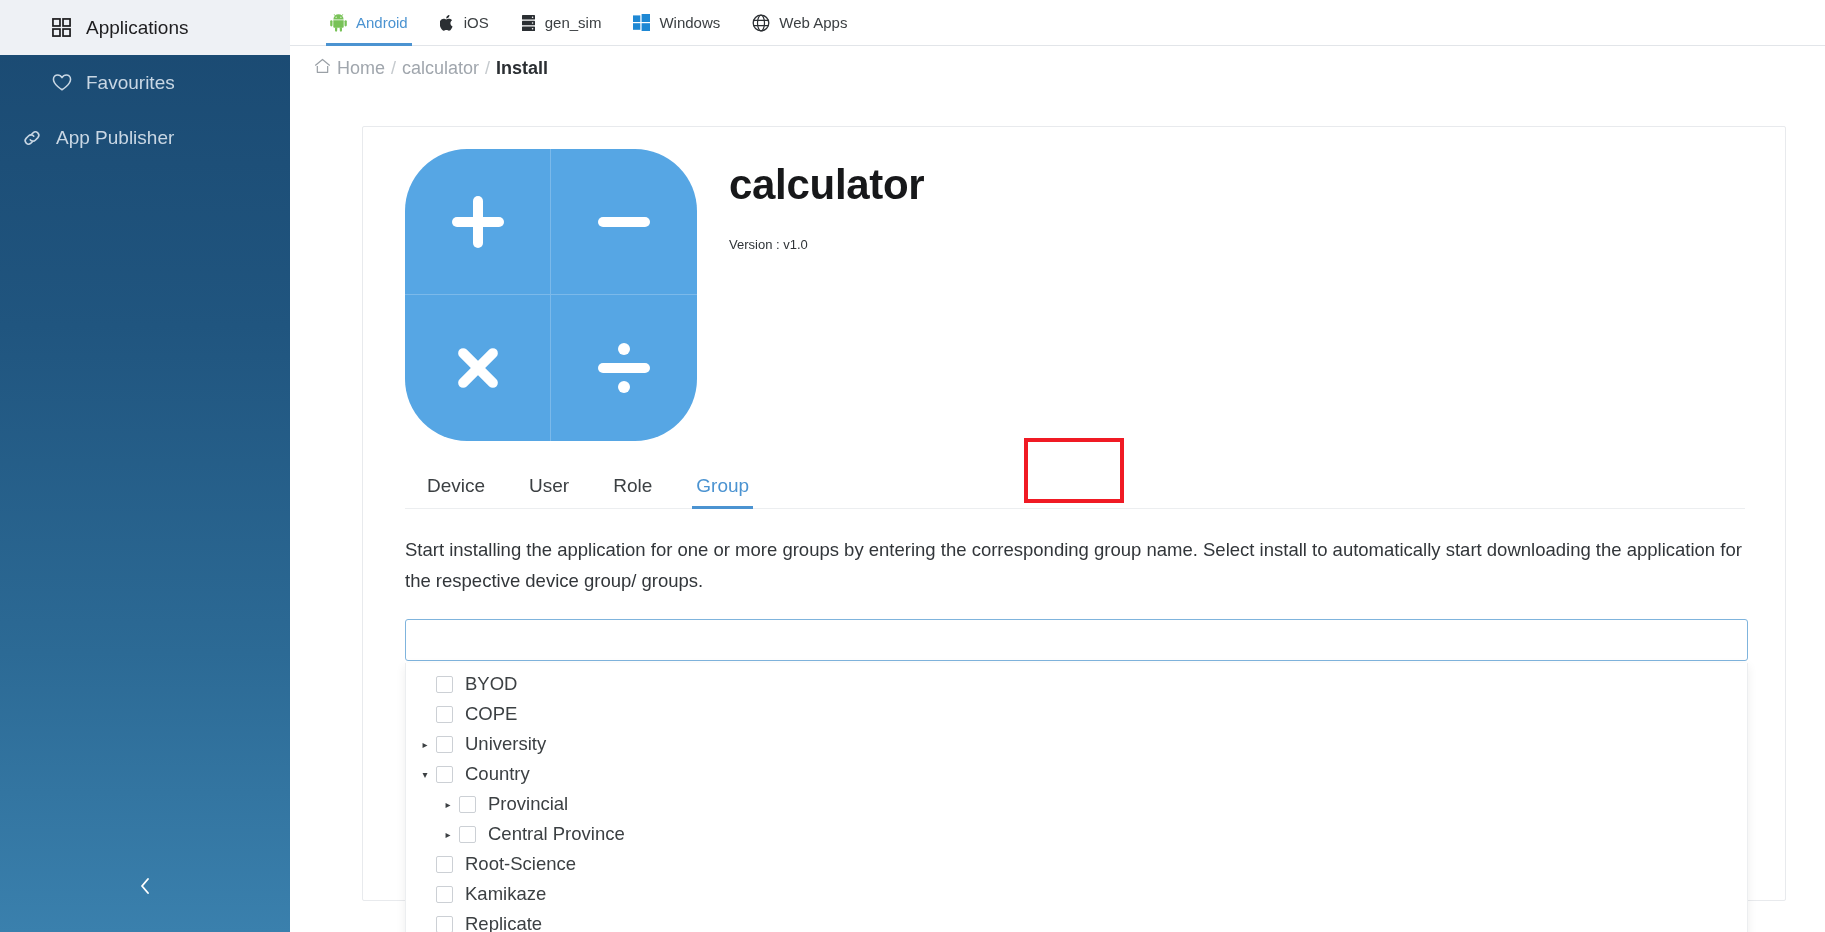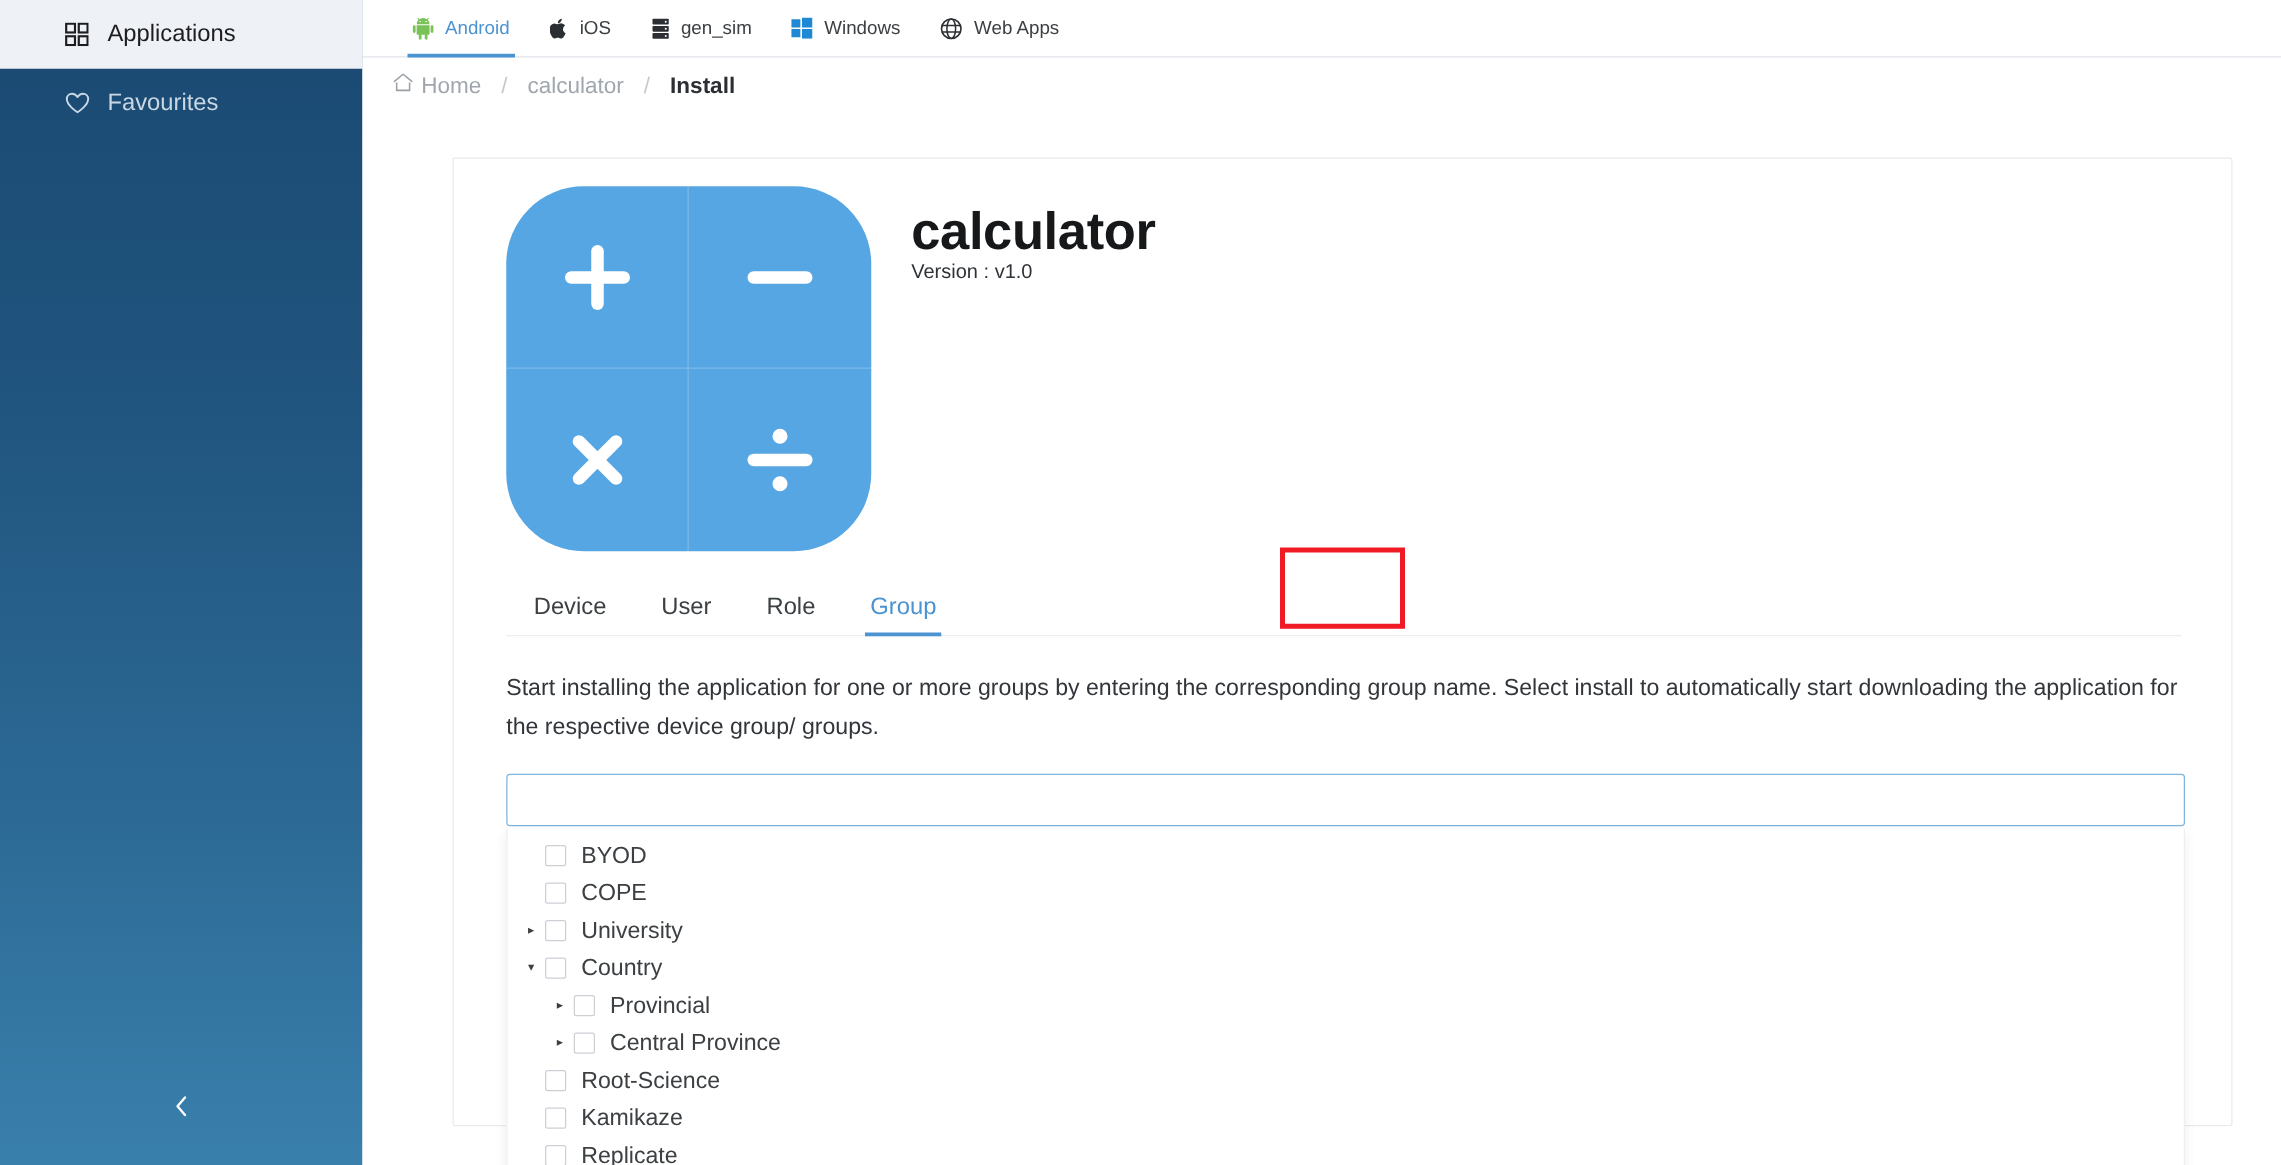--- a/index.html
+++ b/index.html
@@ -114,21 +114,21 @@
     content: "";
     position: absolute;
     left: 12px; right: 12px; bottom: -1px;
     height: 3px;
     background: #4b93d1;
   }
 
   #breadcrumb {
     display: flex;
     align-items: center;
-    gap: 16px;
+    gap: 6px;
     height: 45px;
     padding-left: 24px;
     font-size: 18px;
     color: #a0a6ad;
     background: #ffffff;
   }
   #breadcrumb .crumb { cursor: pointer; }
   #breadcrumb .crumb.last { color: #2b2f33; cursor: default; font-weight: bold; }
   #breadcrumb .sep { color: #c5cace; }
   #breadcrumb .home-wrap { display: flex; align-items: center; gap: 6px; cursor: pointer; }
@@ -181,21 +181,22 @@
   #calc-icon .q.q3 { border-right: 1px solid rgba(255,255,255,.22); }
 
   #app-meta { padding-top: 12px; }
   #app-title {
     font-size: 42px;
     font-weight: 700;
     color: #17181a;
     letter-spacing: -.3px;
   }
   #app-version {
-    font-size: 16px;
+    margin-top: 28px;
+    font-size: 13px;
     color: #2f3337;
   }
 
   
   #inner-tabs {
     position: relative;
     margin: 22px 0 0 42px;
     width: 1340px;
     display: flex;
     align-items: flex-end;
@@ -328,20 +329,29 @@
     <div class="sb-item lvl2">
       <span class="sb-ico">
         <svg width="20" height="19" viewBox="0 0 22 20" fill="none">
           <path d="M11 18C11 18 1.6 12.3 1.6 6.4C1.6 3.6 3.8 1.7 6.2 1.7C8 1.7 10 2.9 11 4.7C12 2.9 14 1.7 15.8 1.7C18.2 1.7 20.4 3.6 20.4 6.4C20.4 12.3 11 18 11 18Z" stroke="#c9d7e4" stroke-width="1.7" stroke-linejoin="round"></path>
         </svg>
       </span>
       <span>Favourites</span>
     </div>
 
 
+    <div class="sb-item lvl1">
+      <span class="sb-ico">
+        <svg width="20" height="20" viewBox="0 0 20 20" fill="none">
+          <path d="M8.2 11.8a3.4 3.4 0 0 0 5.1.4l2.6-2.6a3.4 3.4 0 0 0-4.8-4.8l-1.5 1.5" stroke="#c9d7e4" stroke-width="1.6" stroke-linecap="round"></path>
+          <path d="M11.8 8.2a3.4 3.4 0 0 0-5.1-.4l-2.6 2.6a3.4 3.4 0 0 0 4.8 4.8l1.5-1.5" stroke="#c9d7e4" stroke-width="1.6" stroke-linecap="round"></path>
+        </svg>
+      </span>
+      <span>App Publisher</span>
+    </div>
 
     <div id="sb-collapse">
       <span>
         <svg width="14" height="20" viewBox="0 0 14 20" fill="none">
           <path d="M10 3 L4 10 L10 17" stroke="#ffffff" stroke-width="1.9" stroke-linecap="round" stroke-linejoin="round"></path>
         </svg>
       </span>
     </div>
   </nav>
 

